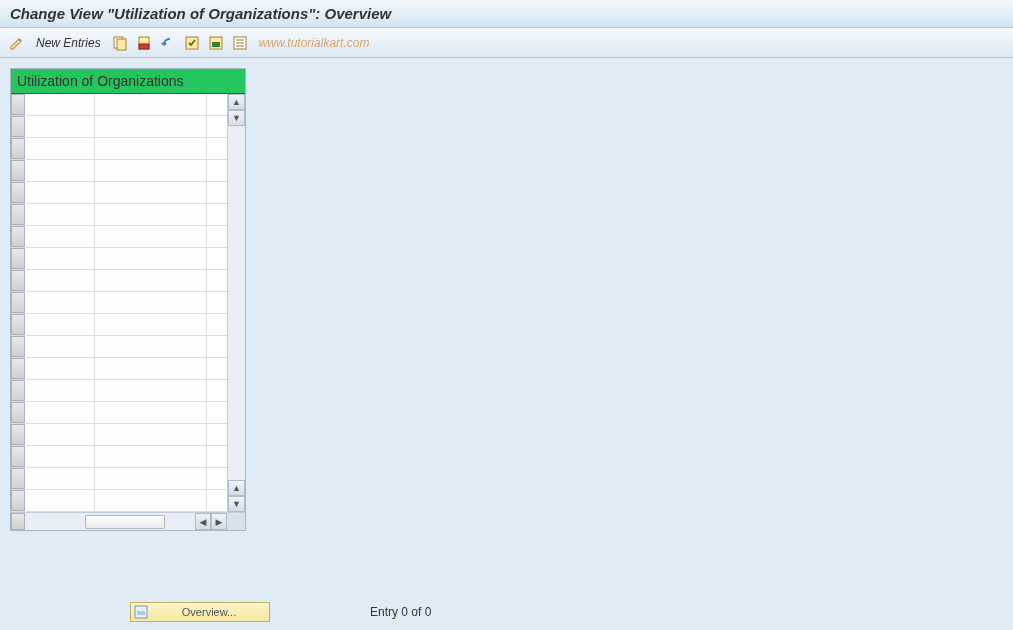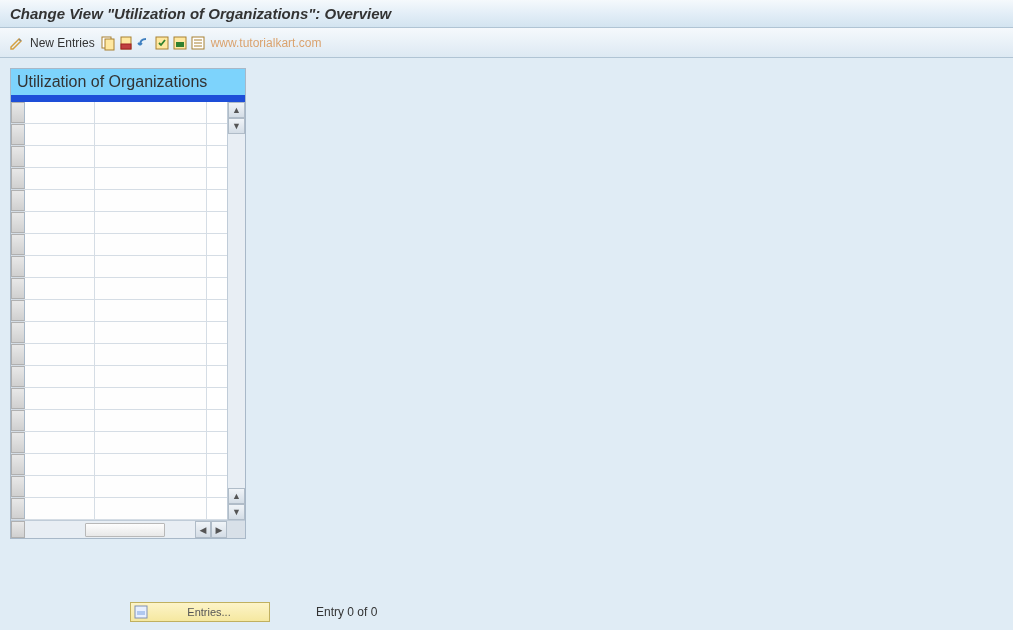--- a/index.html
+++ b/index.html
@@ -23,22 +23,23 @@
       font-weight: bold;
       font-style: italic;
       color: #333;
     }
     .toolbar {
       background: linear-gradient(to bottom, #f5f9fc 0%, #dde9f3 100%);
       border-bottom: 1px solid #b0c4d4;
       padding: 5px 8px;
       display: flex;
       align-items: center;
-      gap: 0;
+      gap: 6px;
       height: 30px;
+      font-style: italic;
     }
     .toolbar-icon {
       width: 18px;
       height: 18px;
       display: inline-flex;
       align-items: center;
       justify-content: center;
       cursor: pointer;
     }
     .toolbar-btn-text {
@@ -58,24 +59,24 @@
       padding: 10px;
       position: relative;
     }
     .table-panel {
       width: 236px;
       background: #fff;
       border: 1px solid #a8b8c8;
       position: relative;
     }
     .table-title {
-      background: #7dd3fc;
-      border-bottom: 7px solid #1d4ed8;
+      background: #22c55e;
+      border-bottom: 1px solid #1d4ed8;
       padding: 4px 6px;
-      font-size: 16px;
+      font-size: 14px;
       color: #333;
     }
     .table-header-row {
       display: flex;
       background: #e9eff5;
       border-bottom: 1px solid #a8b8c8;
       height: 22px;
     }
     .row-selector-head {
       width: 16px;
@@ -215,21 +216,21 @@
       position: relative;
       padding-left: 18px;
     }
     .position-btn-icon {
       position: absolute;
       left: 3px;
       width: 14px;
       height: 14px;
     }
     .entry-status {
-      margin-left: 46px;
+      margin-left: 100px;
       font-size: 12px;
       color: #333;
     }
     svg { display: block; }
   </style>
 </head>
 <body>
 
 <div class="title-bar">
   <span>Change View "Utilization of Organizations": Overview</span>
@@ -405,16 +406,16 @@
 </div>
 
 <div class="footer-area">
   <div class="position-btn">
     <span class="position-btn-icon">
       <svg width="14" height="14" viewBox="0 0 14 14">
         <rect x="1" y="1" width="12" height="12" fill="#e8f0ff" stroke="#8090b0"></rect>
         <rect x="3" y="6" width="8" height="4" fill="#b0c8f0"></rect>
       </svg>
     </span>
-    <span>Entries...</span>
+    <span>Overview...</span>
   </div>
   <div class="entry-status">Entry 0 of 0</div>
 </div>
 
 </body></html>

